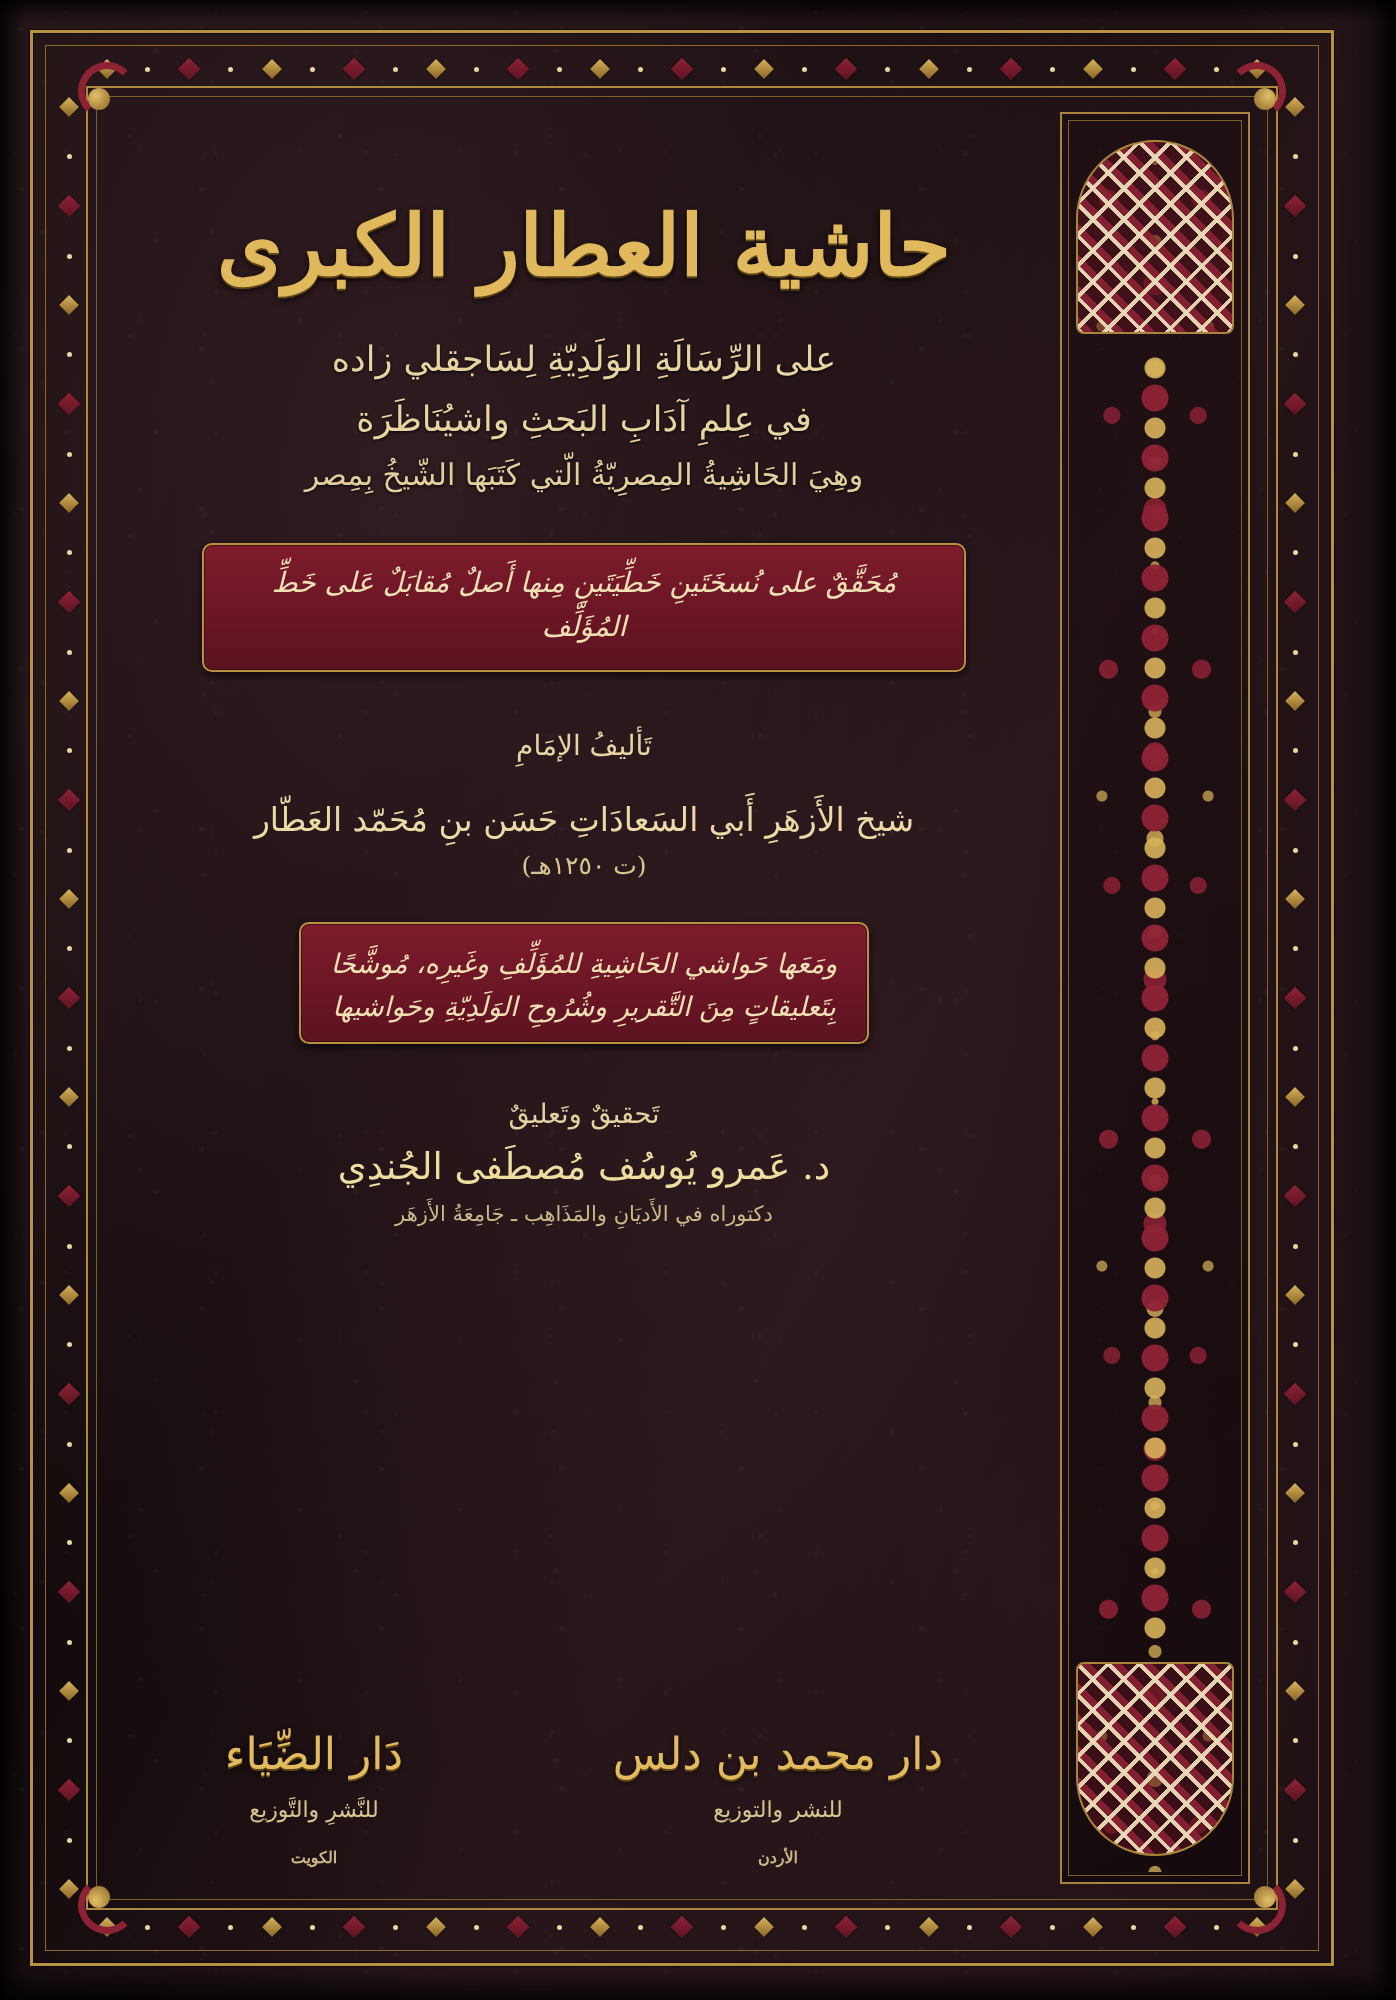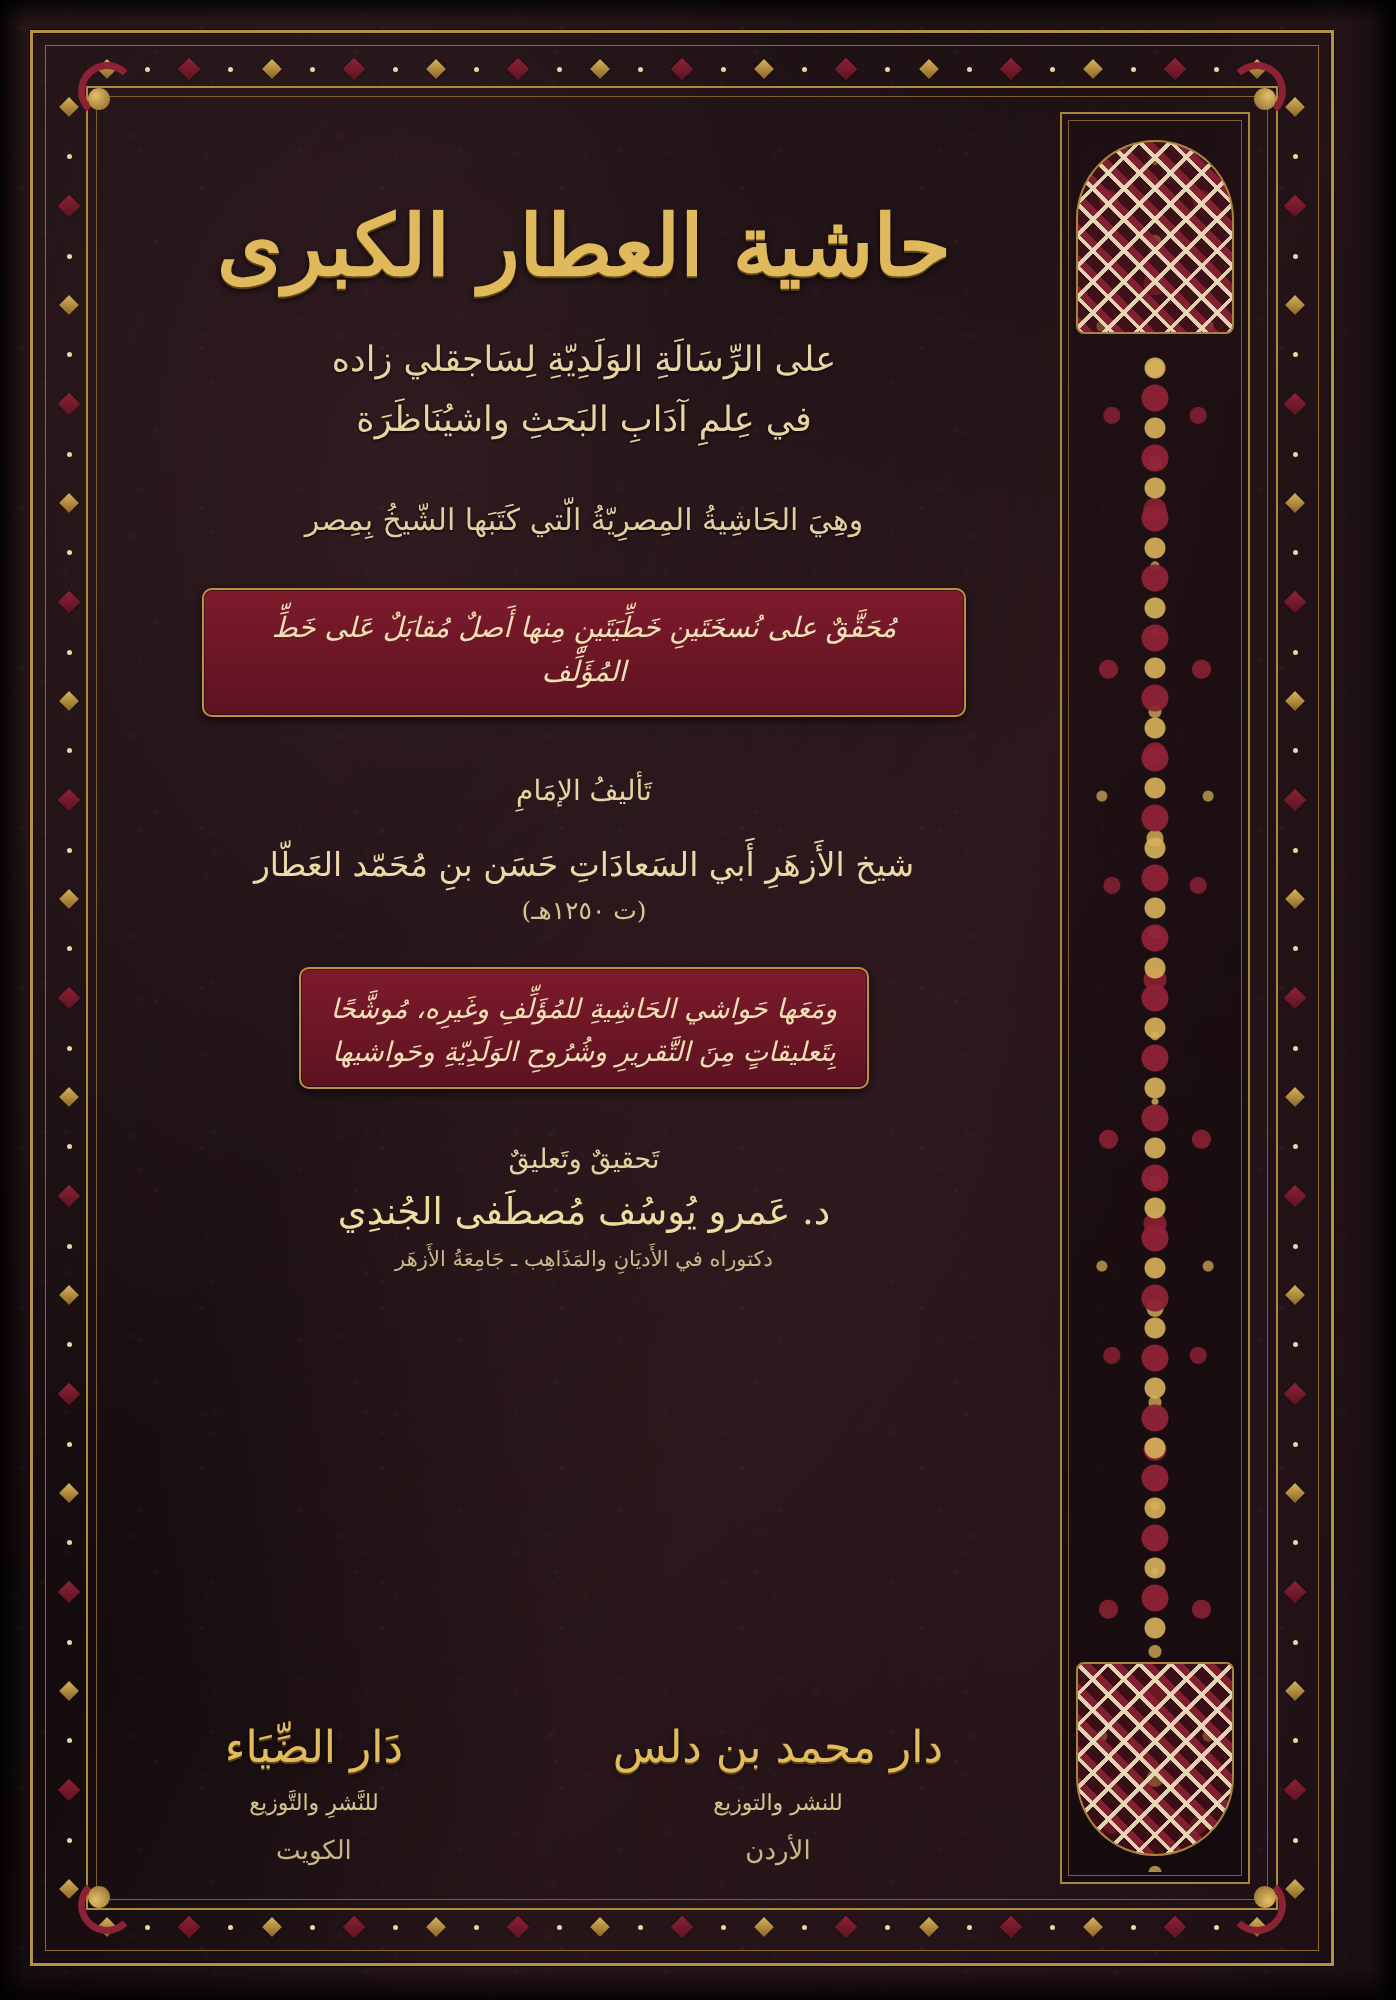--- a/index.html
+++ b/index.html
@@ -228,21 +228,21 @@
 
   .subtitle {
     margin-top: 34px;
     font-size: 35px;
     line-height: 1.72;
     color: #e7d4a2;
     text-shadow: 0 1px 3px rgba(0,0,0,.85);
     max-width: 760px;
   }
   .subtitle .line { display: block; }
-  .subtitle .line.small { font-size: 30px; color: #e2cf9d; margin-top: 45px; }
+  .subtitle .line.small { font-size: 30px; color: #e2cf9d; }
 
   .ribbon {
     margin-top: 42px;
     background: linear-gradient(180deg, #7d1b2c 0%, #5d1220 100%);
     border: 2px solid #b9923f;
     border-radius: 10px;
     padding: 16px 30px 20px;
     color: #f0e1b4;
     font-size: 28px;
     line-height: 1.6;
@@ -306,23 +306,24 @@
     color: #e2bb5e;
     text-shadow: 0 2px 0 #5e4315, 0 2px 5px rgba(0,0,0,.8);
     white-space: nowrap;
   }
   .pub .psub {
     font-size: 22px;
     color: #d8c490;
     margin-top: 6px;
   }
   .pub .ploc {
-    font-size: 26px;
+    font-size: 16px;
     color: #cbb687;
-    margin-top: 12px;
+    margin-top: 20px;
+    font-weight: bold;
   }
 </style>
 </head>
 <body>
 
 <div class="cover">
 
   <div class="grain"></div>
 
   <div class="frame-outer"></div>

